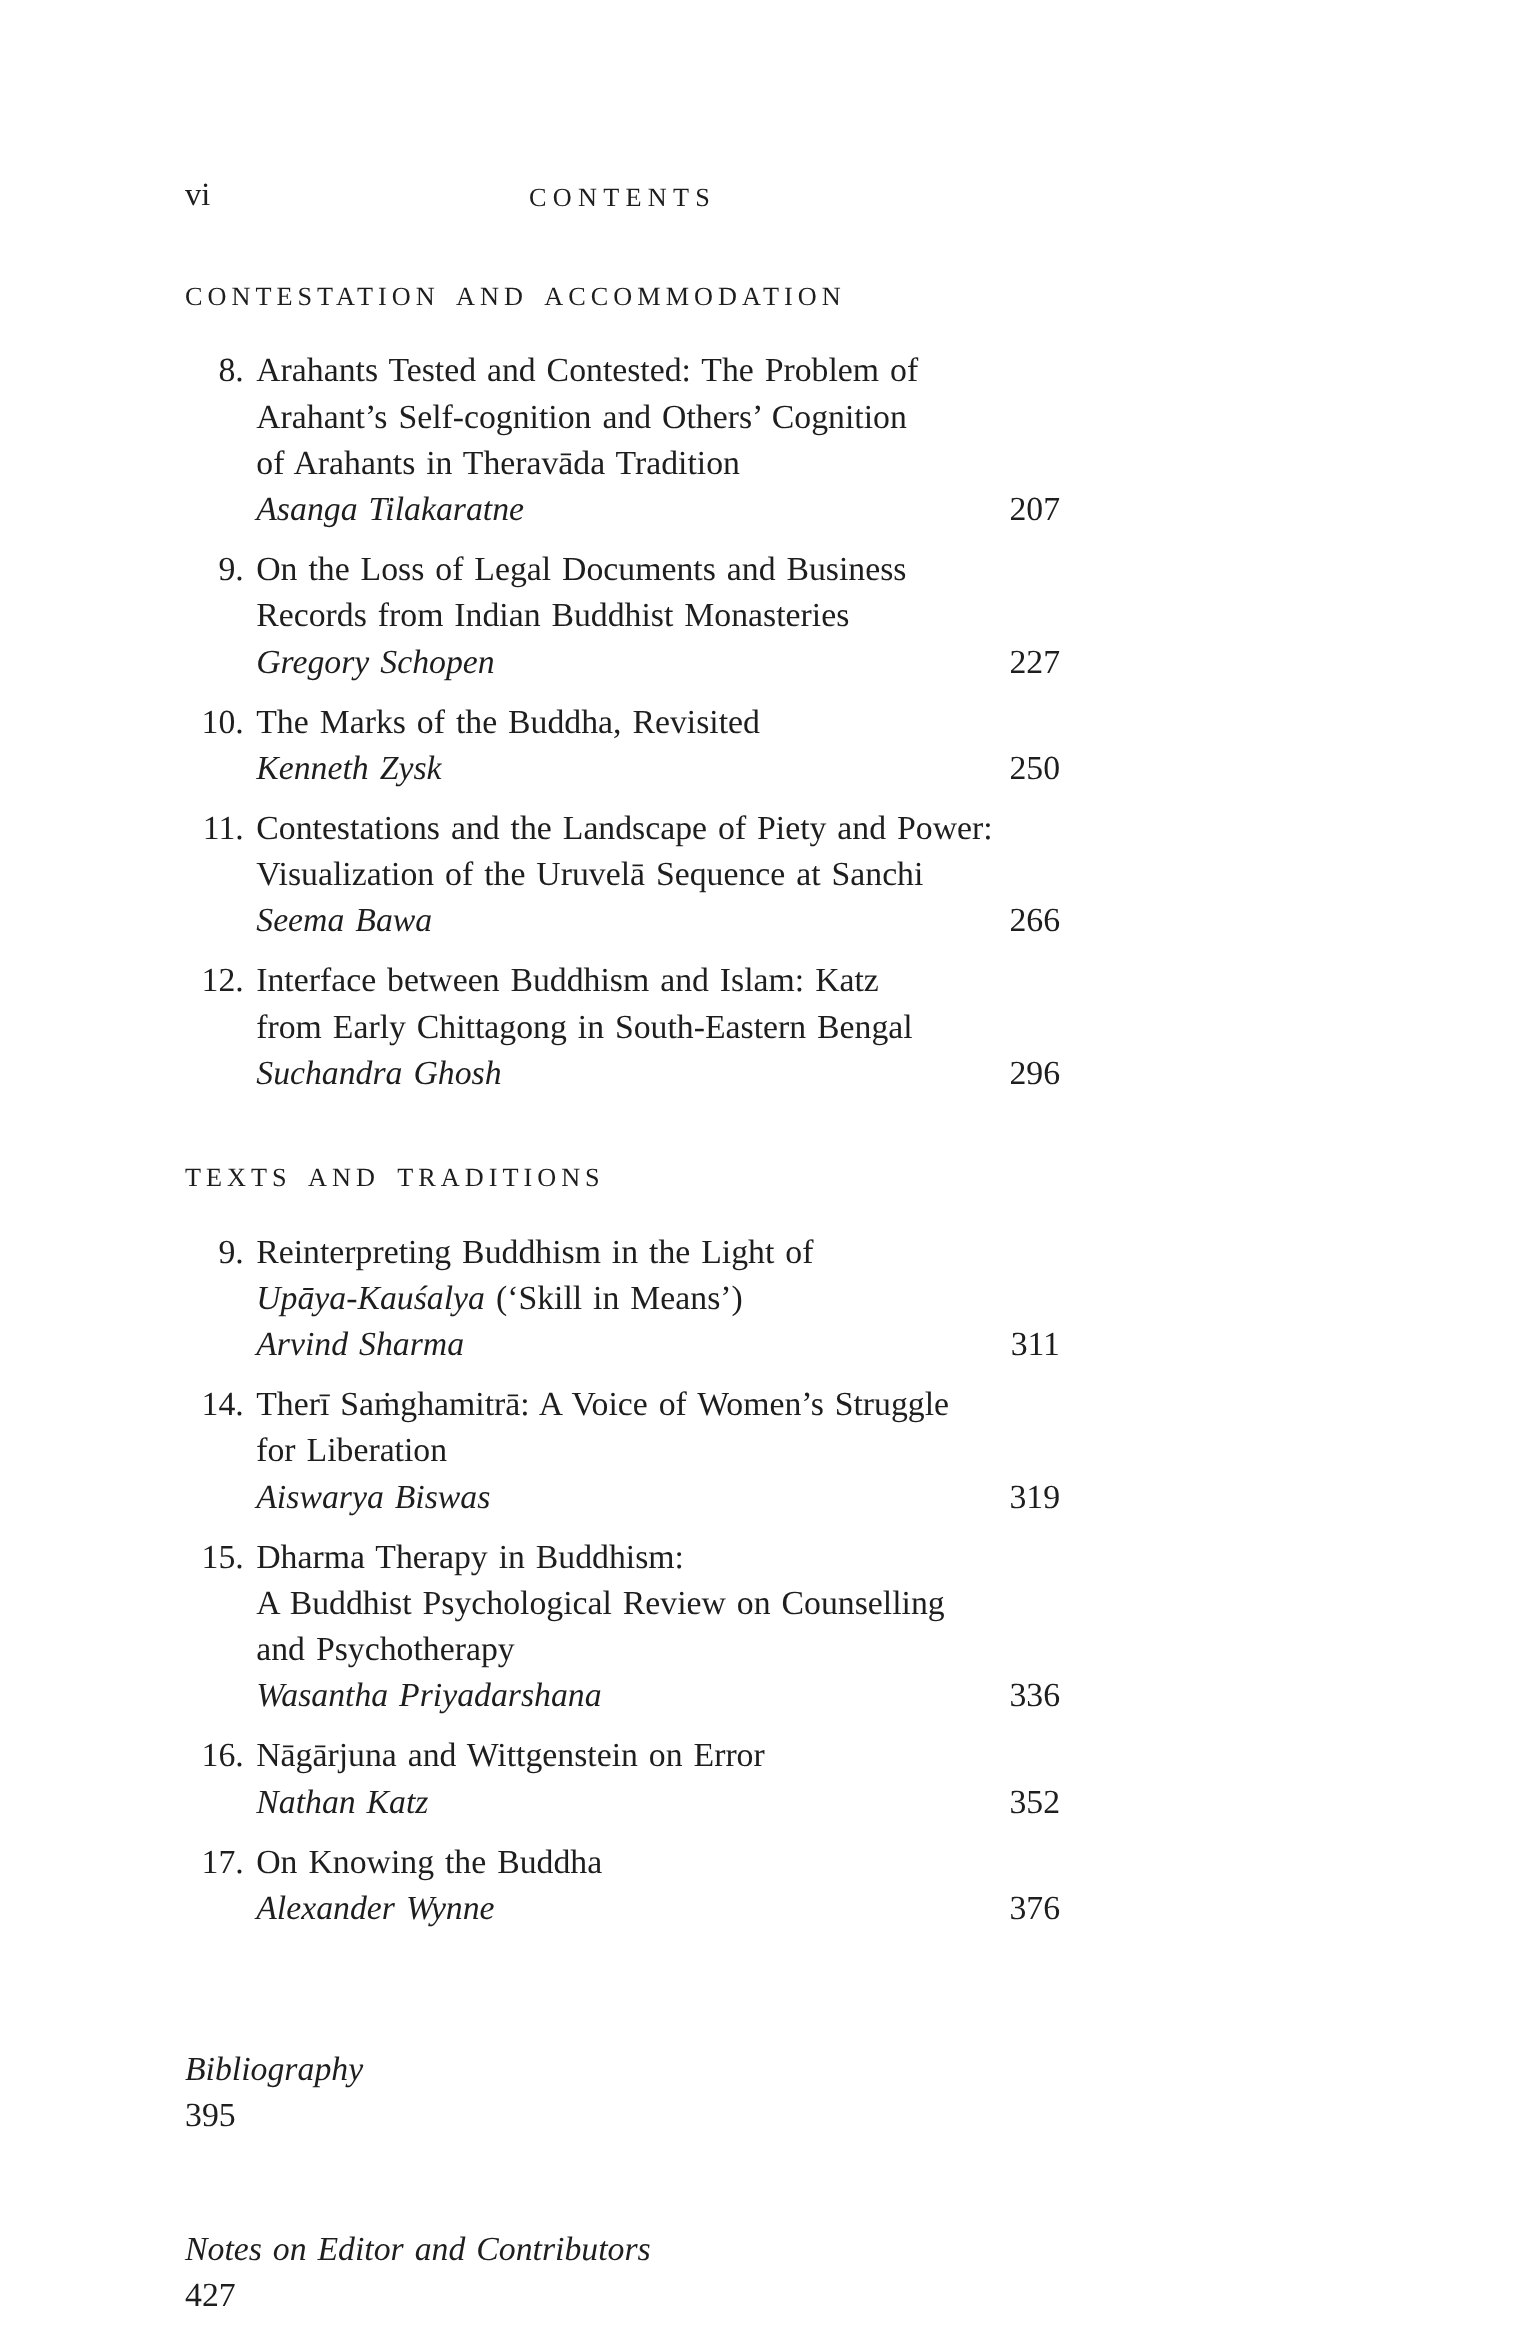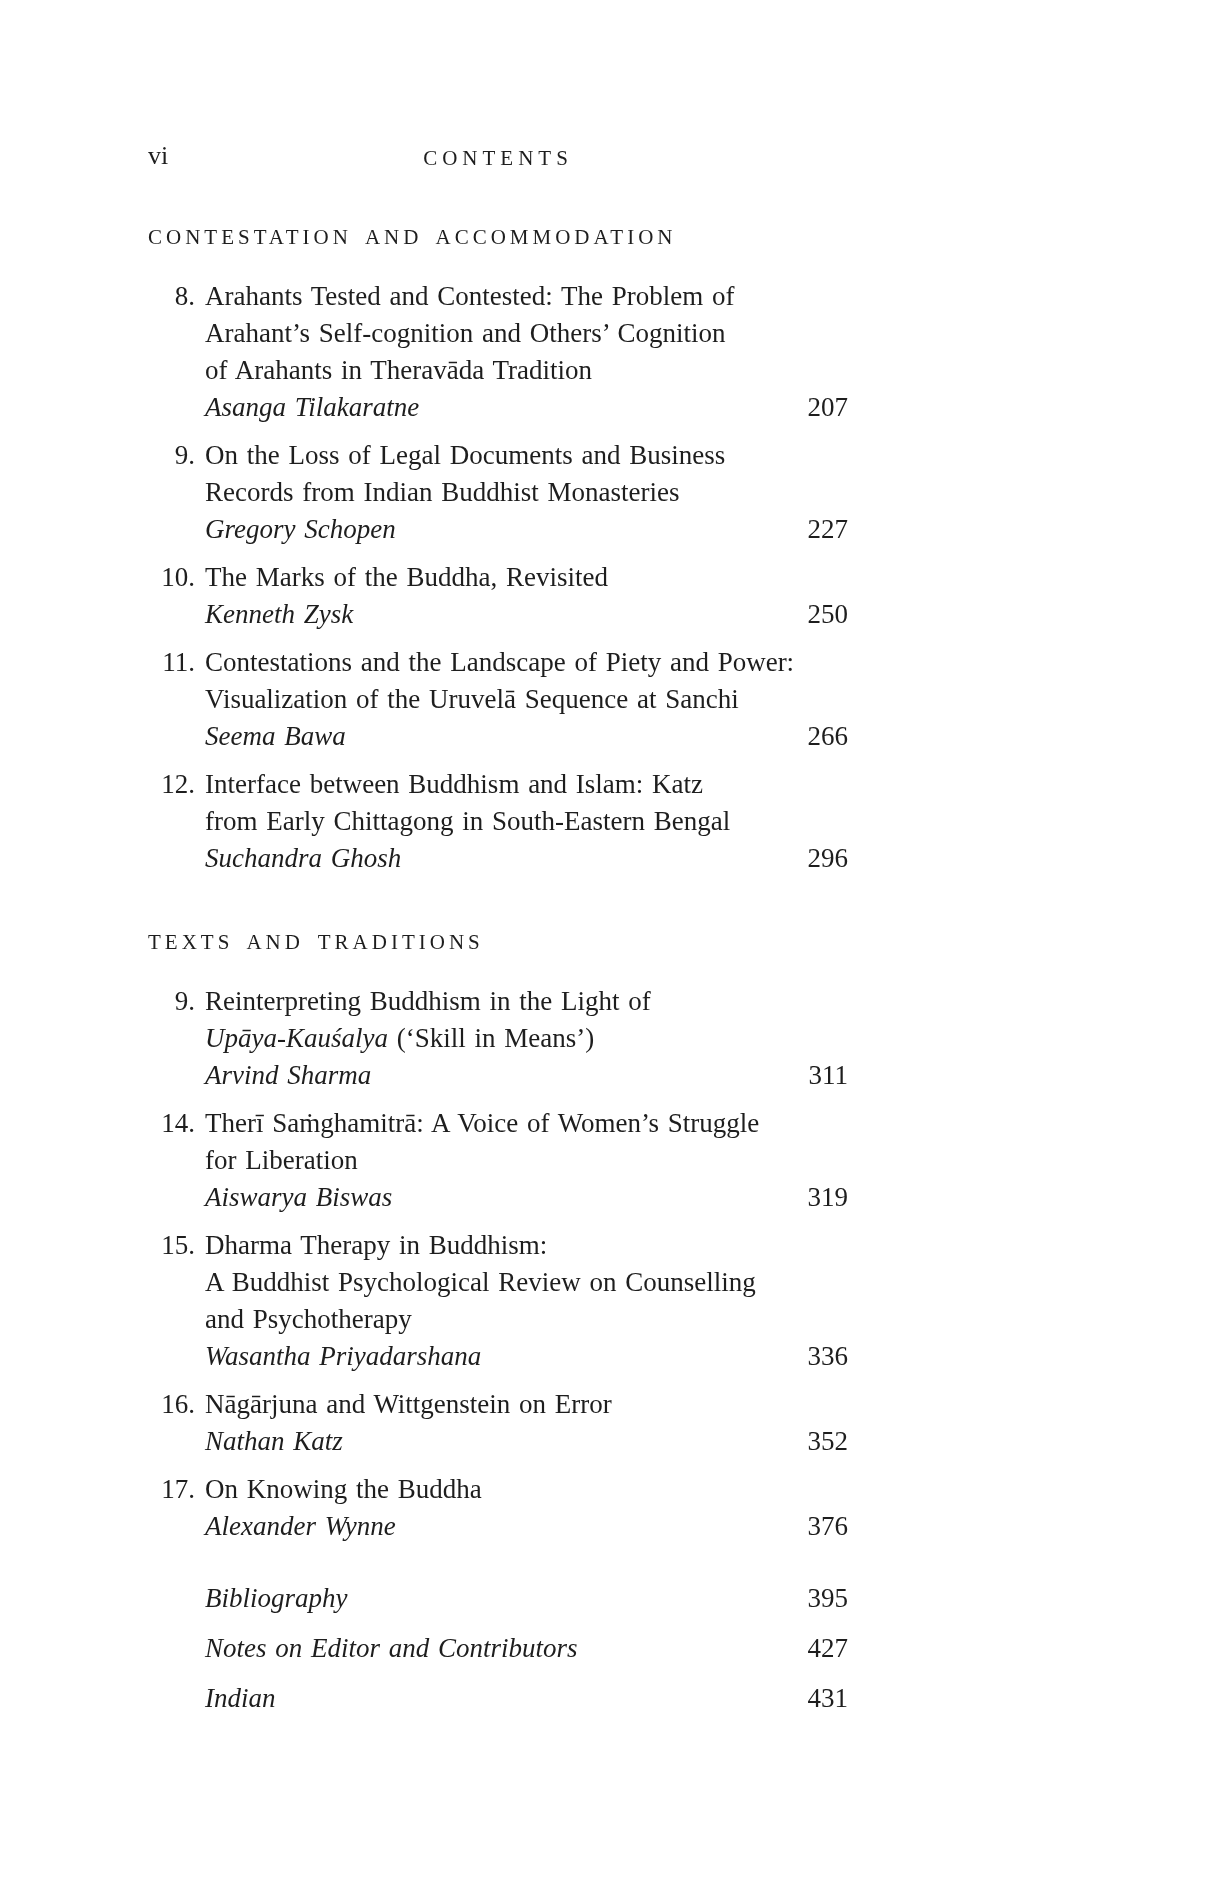--- a/index.html
+++ b/index.html
@@ -51,21 +51,21 @@
     flex: 0 0 57px;
     box-sizing: border-box;
     padding-right: 10px;
     text-align: right;
     white-space: nowrap;
   }
   .line { flex: 1 1 auto; }
   .pg { flex: 0 0 auto; text-align: right; white-space: nowrap; }
   .it { font-style: italic; }
   .backmatter { margin-top: 35px; }
-  .bm-row { margin-bottom: 13px; }
+  .bm-row { margin-bottom: 13px; flex-direction: column; }
 </style>
 </head>
 <body>
 
 <div class="page">
   <header class="running-head">
     <span class="folio">vi</span>
     <span class="running-title">CONTENTS</span>
   </header>
   <main id="toc-root">

